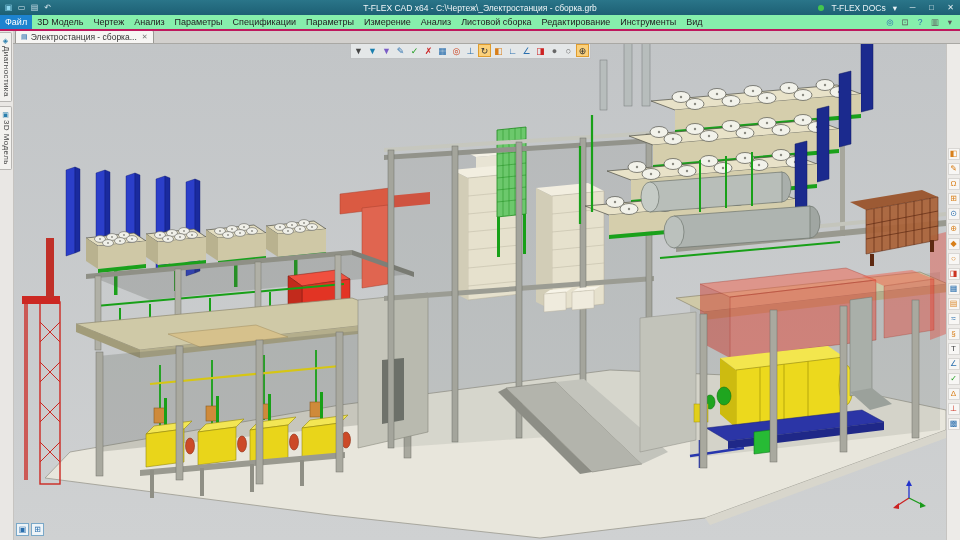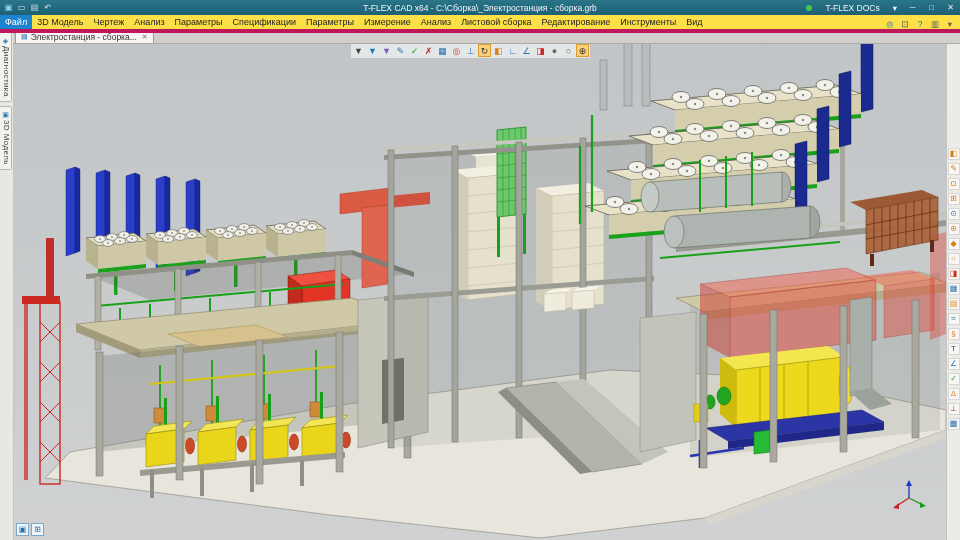--- a/index.html
+++ b/index.html
@@ -5,26 +5,26 @@
   html,body{margin:0;padding:0}
   body{width:960px;height:540px;position:relative;overflow:hidden;background:#c7cacb;
        font-family:"Liberation Sans",sans-serif;-webkit-user-select:none;user-select:none}
   
   .titlebar{position:absolute;left:0;top:0;right:0;height:15px;background:linear-gradient(#2a7589,#1d6074);
             display:flex;align-items:center;color:#eaf3f6;font-size:8.5px;z-index:10}
   .qa{display:flex;gap:2px;padding-left:3px;z-index:2}
   .qa-icon{width:11px;text-align:center;font-size:8px}
   .title-text{position:absolute;left:0;right:0;text-align:center;font-size:8.5px;color:#f2f7f9;pointer-events:none}
   .tb-right{margin-left:auto;display:flex;align-items:center;gap:1px;z-index:2}
-  .docs-btn{display:flex;align-items:center;gap:13px;font-size:8.5px;padding:0 5px;height:15px}
+  .docs-btn{display:flex;align-items:center;gap:7px;font-size:8.5px;padding:0 5px;height:15px}
   .docs-dot{width:6px;height:6px;border-radius:50%;background:#44c64d}
   .wc{width:19px;height:15px;display:flex;align-items:center;justify-content:center;font-size:8px;color:#e2eef2}
   
-  .menubar{position:absolute;top:15px;left:0;right:0;height:14px;background:#fde047;
-           border-bottom:4px solid #be185d;display:flex;align-items:flex-end;font-size:9px;color:#222;z-index:9}
+  .menubar{position:absolute;top:15px;left:0;right:0;height:14px;background:#86efac;
+           border-bottom:2px solid #be185d;display:flex;align-items:center;font-size:9px;color:#222;z-index:9}
   .menu-item{padding:0 5px;height:14px;line-height:14px;white-space:nowrap}
   .menu-item.active{background:#1d83cf;color:#fff}
   .mb-right{margin-left:auto;display:flex;gap:3px;padding-right:4px}
   .mr-icon{font-size:8.5px;width:12px;text-align:center}
   
   .tabbar{position:absolute;top:29px;left:13px;right:0;height:14px;background:#d2d0cd;
           border-bottom:1px solid #a9a8a4;display:flex;align-items:flex-end;z-index:8}
   .doc-tab{display:flex;align-items:center;gap:3px;background:#f6f5f3;border:1px solid #9a9994;border-bottom:none;
            height:12px;padding:0 5px;font-size:8.5px;margin-left:2px;border-radius:2px 2px 0 0;color:#333}
   .tab-icon{color:#2a6fae;font-size:7px}
@@ -55,21 +55,21 @@
 <body>
 
 <div class="titlebar">
   <div class="qa">
 
   <span class="qa-icon" style="color: rgb(143, 216, 240);">▣</span>
       <span class="qa-icon" style="color: rgb(207, 227, 234);">▭</span>
       <span class="qa-icon" style="color: rgb(207, 227, 234);">▤</span>
       <span class="qa-icon" style="color: rgb(207, 227, 234);">↶</span>
     </div>
-  <div class="title-text">T-FLEX CAD x64 - C:\Сборка\_Электростанция - сборка.grb</div>
+  <div class="title-text">T-FLEX CAD x64 - C:\Чертеж\_Электростанция - сборка.grb</div>
   <div class="tb-right">
     <div class="docs-btn">
       <span class="docs-dot"></span>
       <span>T-FLEX DOCs</span>
       <span>▾</span>
     </div>
     <div style="display:flex">
 
     <span class="wc">─</span>
         <span class="wc">□</span>

